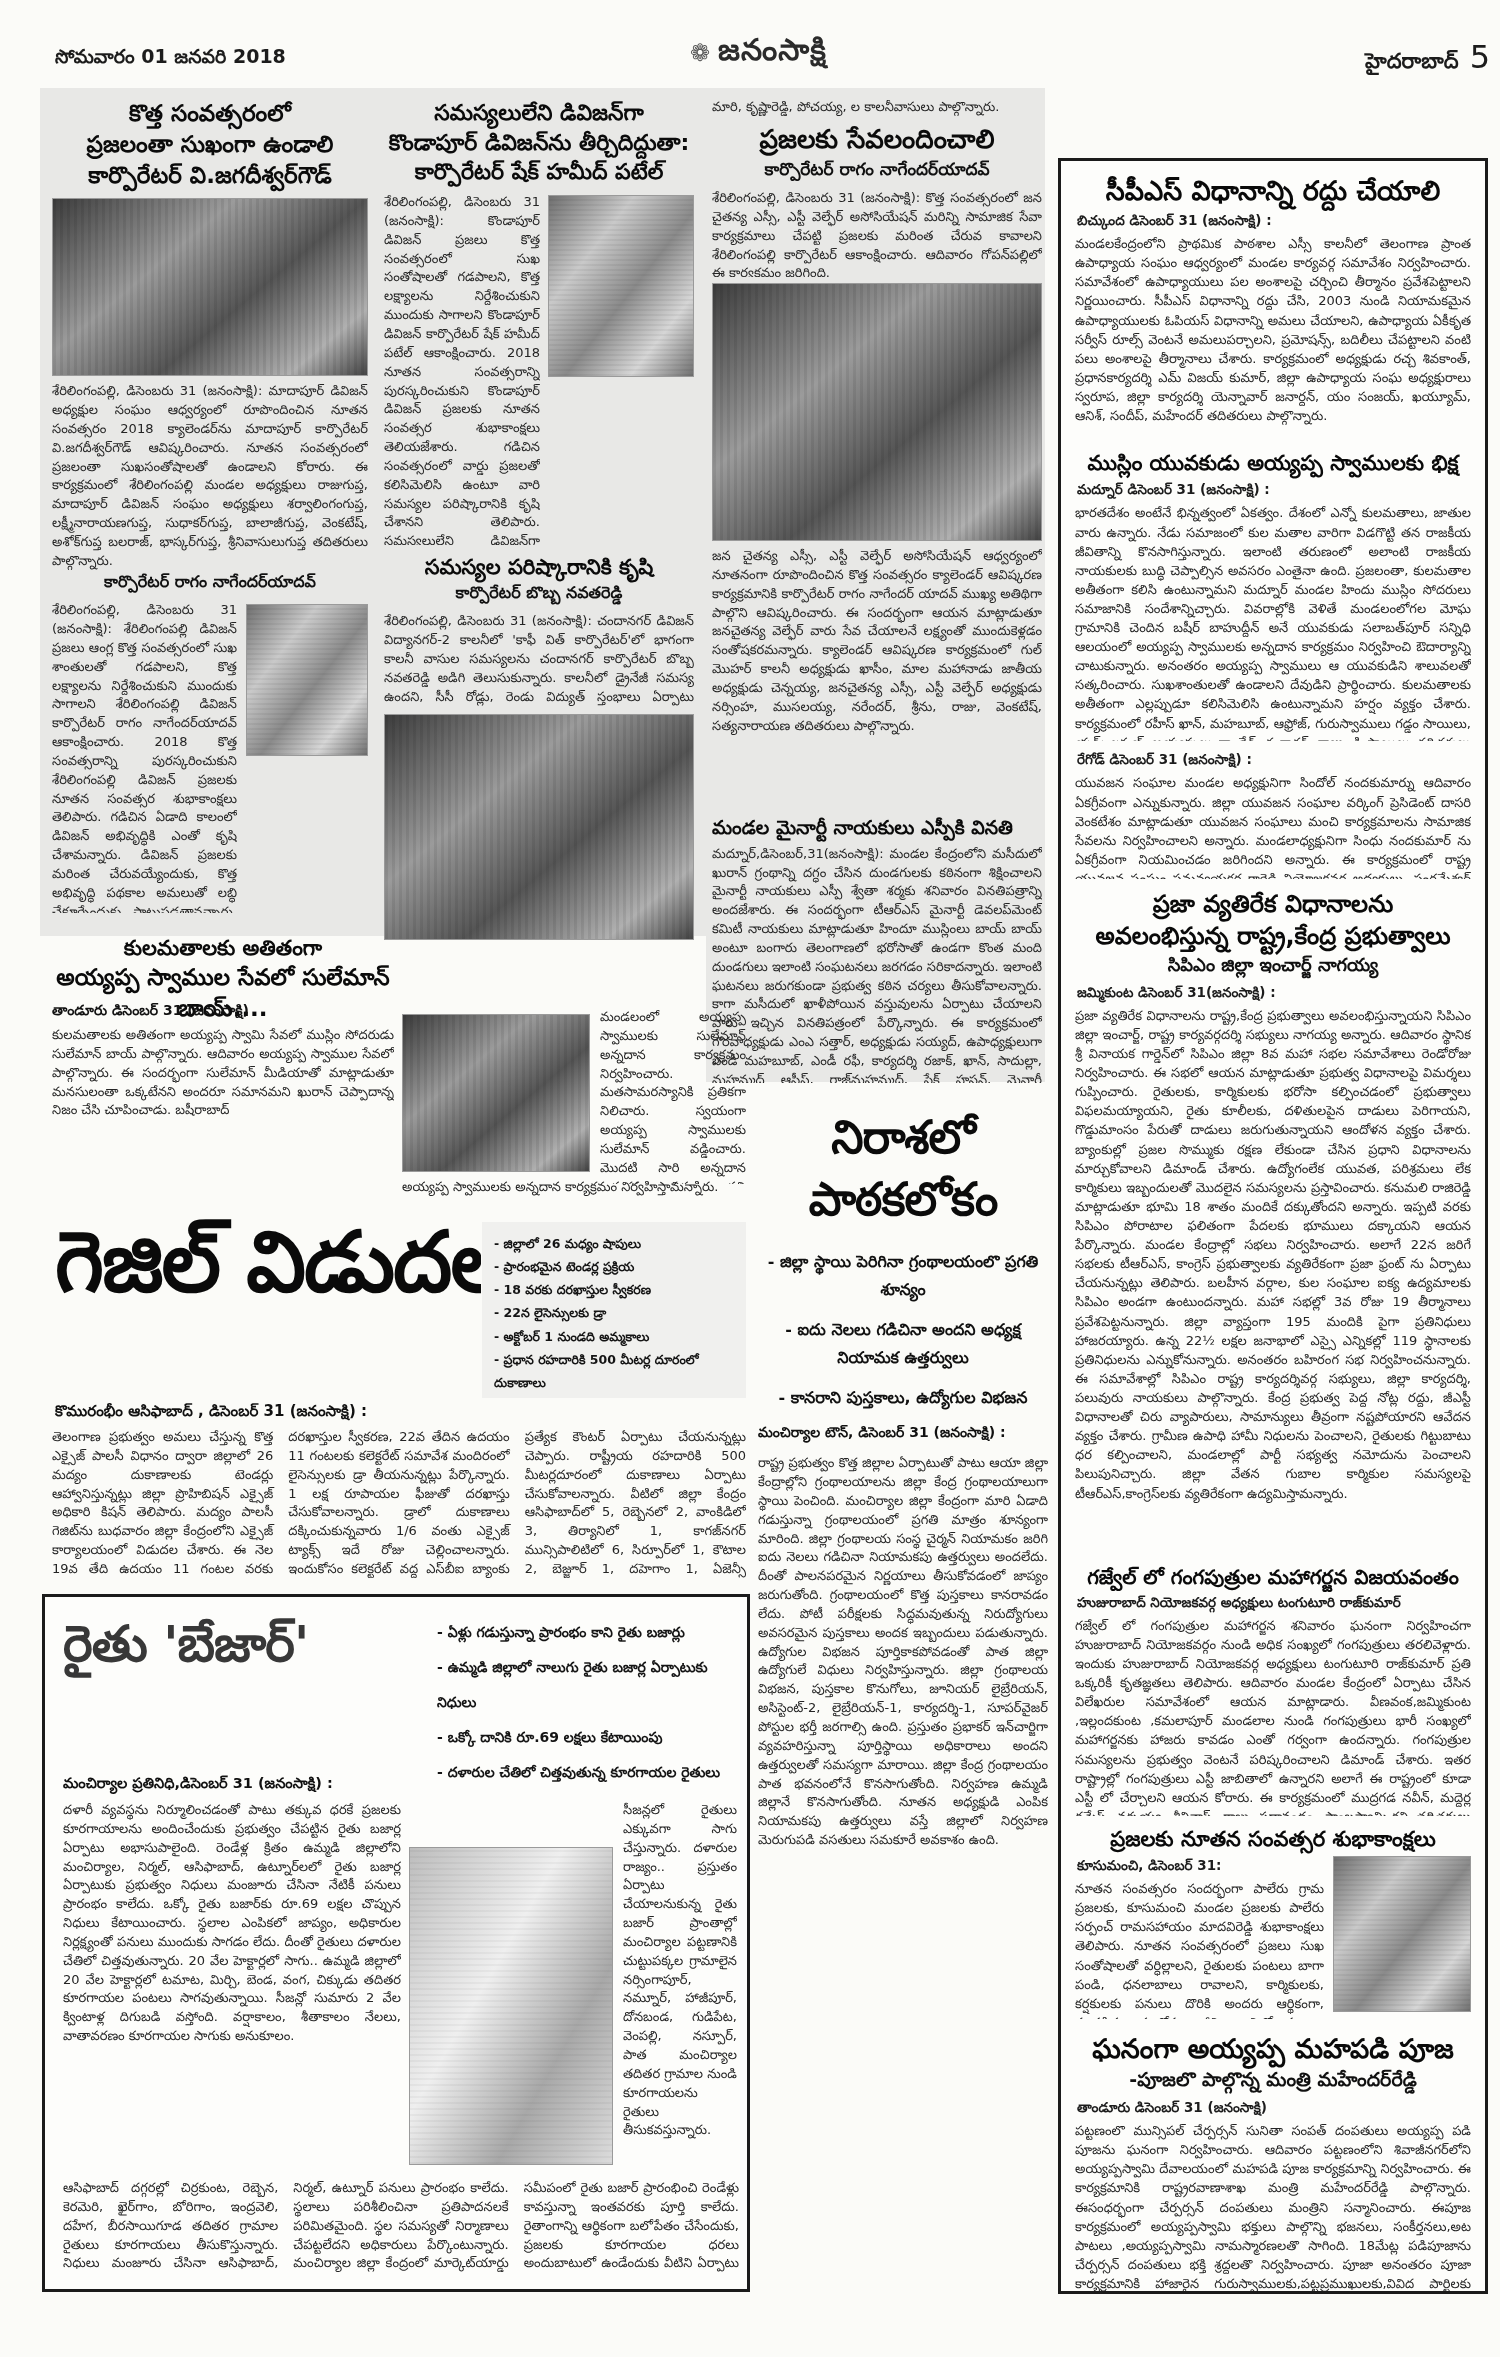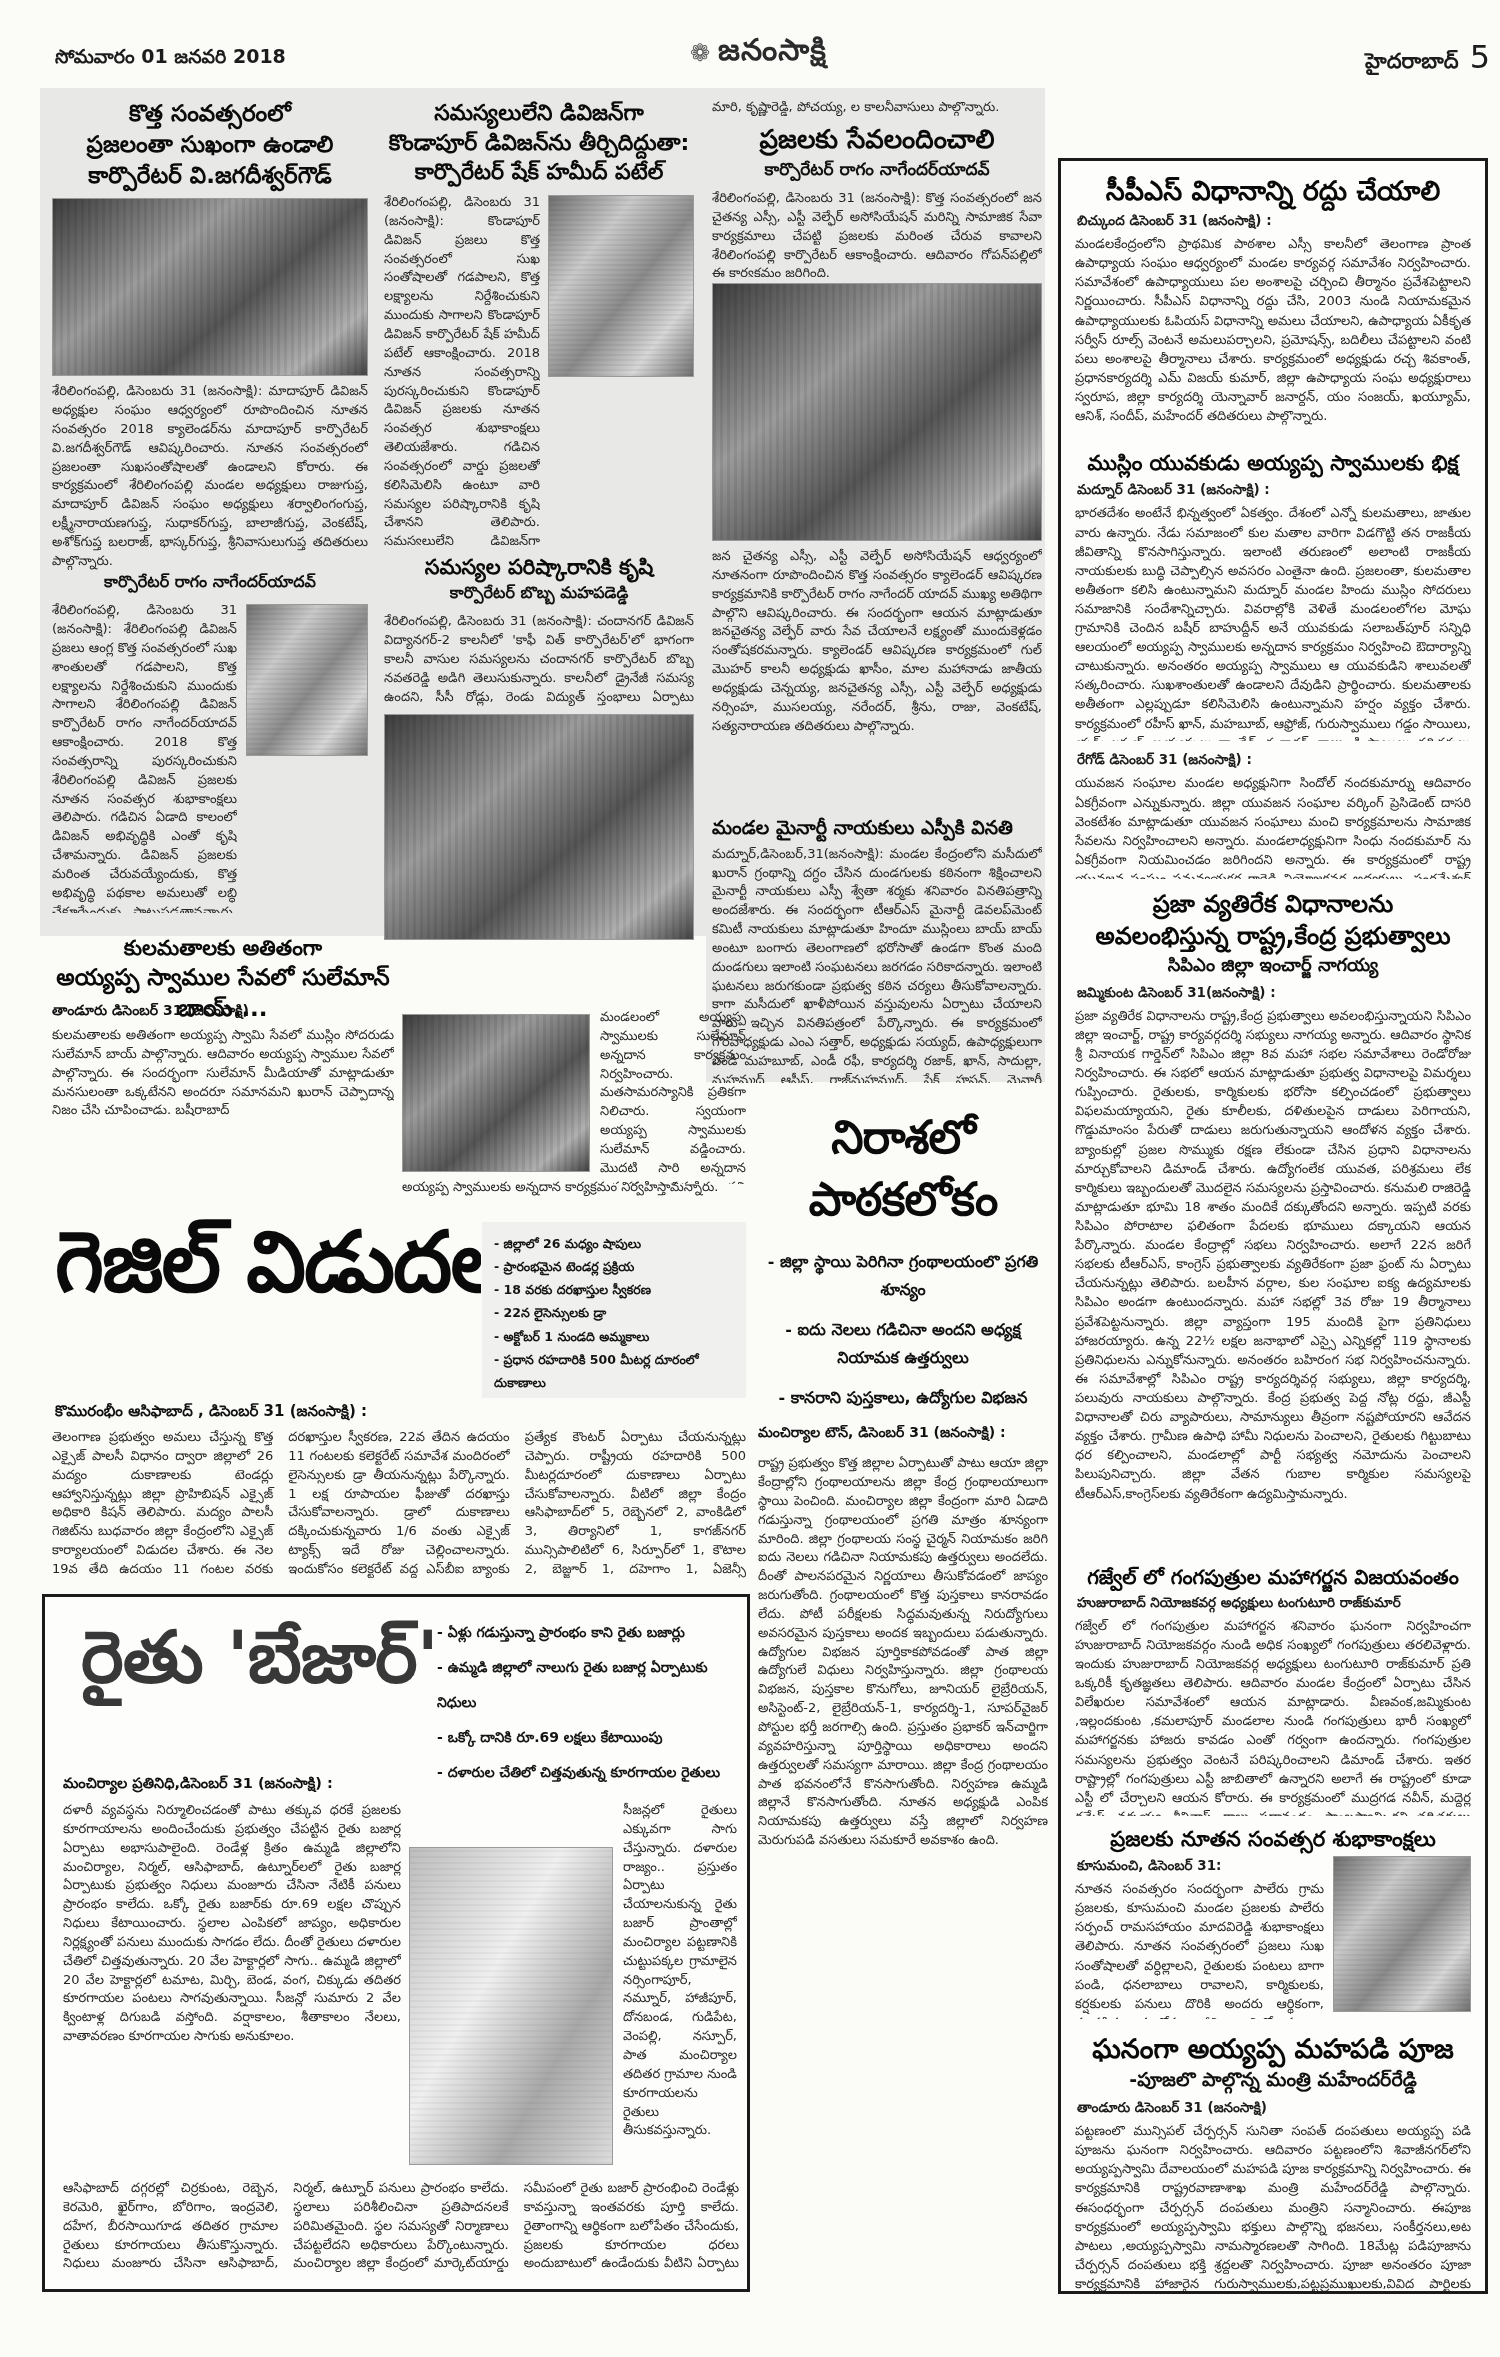--- a/index.html
+++ b/index.html
@@ -80,21 +80,21 @@
 
 <div class="abs" style="left:384px; top:98px; width:310px;">
   <div class="hl" style="font-size:22px;">సమస్యలులేని డివిజన్‌గా</div>
   <div class="hl" style="font-size:22px;">కొండాపూర్ డివిజన్‌ను తీర్చిదిద్దుతా:</div>
   <div class="hl" style="font-size:22px;">కార్పొరేటర్ షేక్ హమీద్ పటేల్</div>
   <div style="height:352px; overflow:hidden; margin-top:6px;">
     <div class="photo" style="width:146px; height:182px; float:right; margin:2px 0 6px 8px;" title="corporator-shaik-hameed-patel-portrait"></div>
     <div class="body-txt" style="height:352px;">శేరిలింగంపల్లి, డిసెంబరు 31 (జనంసాక్షి): కొండాపూర్ డివిజన్ ప్రజలు కొత్త సంవత్సరంలో సుఖ సంతోషాలతో గడపాలని, కొత్త లక్ష్యాలను నిర్దేశించుకుని ముందుకు సాగాలని కొండాపూర్ డివిజన్ కార్పొరేటర్ షేక్ హమీద్ పటేల్ ఆకాంక్షించారు. 2018 నూతన సంవత్సరాన్ని పురస్కరించుకుని కొండాపూర్ డివిజన్ ప్రజలకు నూతన సంవత్సర శుభాకాంక్షలు తెలియజేశారు. గడిచిన సంవత్సరంలో వార్డు ప్రజలతో కలిసిమెలిసి ఉంటూ వారి సమస్యల పరిష్కారానికి కృషి చేశానని తెలిపారు. సమస్యలులేని డివిజన్‌గా కొండాపూర్ డివిజన్‌ను తీర్చిదిద్దుతానని, నూతన సంవత్సరంలో చేపట్టే కొత్త పథకాలతో ప్రజలకు సేవలందిస్తానని పేర్కొన్నారు. నూతన సంవత్సరంలో చేపట్టే సేవా కార్యక్రమాలు దిగ్విజయంగా సాగాలని ఆ భగవంతుడిని కోరారు.</div>
   </div>
   <div class="hl" style="font-size:21px; margin-top:8px;">సమస్యల పరిష్కారానికి కృషి</div>
-  <div class="subhl" style="font-size:16px; margin:2px 0 6px;">కార్పొరేటర్ బొబ్బ మహపడెడ్డి</div>
+  <div class="subhl" style="font-size:16px; margin:2px 0 6px;">కార్పొరేటర్ బొబ్బ నవతరెడ్డి</div>
   <div class="body-txt" style="height:96px;">శేరిలింగంపల్లి, డిసెంబరు 31 (జనంసాక్షి): చందానగర్ డివిజన్ విద్యానగర్-2 కాలనీలో 'కాఫీ విత్ కార్పొరేటర్'లో భాగంగా కాలనీ వాసుల సమస్యలను చందానగర్ కార్పొరేటర్ బొబ్బ నవతరెడ్డి అడిగి తెలుసుకున్నారు. కాలనీలో డ్రైనేజీ సమస్య ఉందని, సీసీ రోడ్లు, రెండు విద్యుత్ స్తంభాలు ఏర్పాటు చేయాలని కాలనీ వాసులు కోరగా వెంటనే పరిష్కరిస్తామని కార్పొరేటర్ హామీనిచ్చారు. కాలనీ అభివృద్ధికి కృషి చేస్తానని తెలిపారు. కార్యక్రమంలో శ్రీకాంత్, ఆంజనేయులు, శ్రీనివాసరెడ్డి, రాజిరెడ్డి, దేవేందర్, అంటోని, ప్రసాద్, వార్డు కమిటీ సభ్యులు సురేష్, రమణ తదితరులు పాల్గొన్నారు.</div>
   <div class="photo dark" style="width:100%; height:226px; margin-top:6px;" title="colony-visit-group-photo"></div>
 </div>
 
 <div class="abs" style="left:712px; top:98px; width:330px;">
   <div class="body-txt" style="height:20px;">మారి, కృష్ణారెడ్డి, పోచయ్య, ల కాలనీవాసులు పాల్గొన్నారు.</div>
   <div class="hl" style="font-size:26px; margin-top:4px;">ప్రజలకు సేవలందించాలి</div>
   <div class="subhl" style="font-size:17px; margin:2px 0 6px;">కార్పొరేటర్ రాగం నాగేందర్‌యాదవ్</div>
   <div class="body-txt" style="height:88px;">శేరిలింగంపల్లి, డిసెంబరు 31 (జనంసాక్షి): కొత్త సంవత్సరంలో జన చైతన్య ఎస్సీ, ఎస్టీ వెల్ఫేర్ అసోసియేషన్ మరిన్ని సామాజిక సేవా కార్యక్రమాలు చేపట్టి ప్రజలకు మరింత చేరువ కావాలని శేరిలింగంపల్లి కార్పొరేటర్ ఆకాంక్షించారు. ఆదివారం గోపన్‌పల్లిలో ఈ కార్యక్రమం జరిగింది.</div>
   <div class="photo dark" style="width:100%; height:258px; margin:6px 0;" title="felicitation-at-table-group-photo"></div>
@@ -120,21 +120,21 @@
   <div class="bullet-line">- 18 వరకు దరఖాస్తుల స్వీకరణ</div>
   <div class="bullet-line">- 22న లైసెన్సులకు డ్రా</div>
   <div class="bullet-line">- అక్టోబర్ 1 నుండది అమ్మకాలు</div>
   <div class="bullet-line">- ప్రధాన రహదారికి 500 మీటర్ల దూరంలో దుకాణాలు</div>
   <div class="bullet-line">- గెజిట్ విడుదల చేసిన డీపీఈఓ కిషన్</div>
 </div>
 <div class="abs byline" style="left:55px; top:1402px; font-size:15px;">కొమురంభీం ఆసిఫాబాద్ , డిసెంబర్ 31 (జనంసాక్షి) :</div>
 <div class="abs body-txt cols3" style="left:52px; top:1428px; width:694px; height:158px;">తెలంగాణ ప్రభుత్వం అమలు చేస్తున్న కొత్త ఎక్సైజ్ పాలసీ విధానం ద్వారా జిల్లాలో 26 మద్యం దుకాణాలకు టెండర్లు ఆహ్వానిస్తున్నట్లు జిల్లా ప్రొహిబిషన్ ఎక్సైజ్ అధికారి కిషన్ తెలిపారు. మద్యం పాలసీ గెజిట్‌ను బుధవారం జిల్లా కేంద్రంలోని ఎక్సైజ్ కార్యాలయంలో విడుదల చేశారు. ఈ నెల 19వ తేది ఉదయం 11 గంటల వరకు దరఖాస్తుల స్వీకరణ, 22వ తేదిన ఉదయం 11 గంటలకు కలెక్టరేట్ సమావేశ మందిరంలో లైసెన్సులకు డ్రా తీయనున్నట్లు పేర్కొన్నారు. 1 లక్ష రూపాయల ఫీజుతో దరఖాస్తు చేసుకోవాలన్నారు. డ్రాలో దుకాణాలు దక్కించుకున్నవారు 1/6 వంతు ఎక్సైజ్ ట్యాక్స్ ఇదే రోజు చెల్లించాలన్నారు. ఇందుకోసం కలెక్టరేట్ వద్ద ఎస్‌బీఐ బ్యాంకు ప్రత్యేక కౌంటర్ ఏర్పాటు చేయనున్నట్లు చెప్పారు. రాష్ట్రీయ రహదారికి 500 మీటర్లదూరంలో దుకాణాలు ఏర్పాటు చేసుకోవాలన్నారు. వీటిలో జిల్లా కేంద్రం ఆసిఫాబాద్‌లో 5, రెబ్బెనలో 2, వాంకిడిలో 3, తిర్యానిలో 1, కాగజ్‌నగర్ మున్సిపాలిటిలో 6, సిర్పూర్‌లో 1, కౌటాల 2, బెజ్జూర్ 1, దహెగాం 1, ఏజెన్సీ మండలాలు కెరమెరిలో 1, జైనూర్‌లో 2 దుకాణాలు ఏర్పాటు చేసుకోవాలన్నారు. 1,10,00,000 జిల్లా కేంద్రం ఆసిఫాబాద్‌లో పాటు మండలాల్లో ఒక్కో షాపునకు ఎక్సైజ్ ట్యాక్స్ ధర నిర్ణయించారు. 1.10.2017 నుండి 30.09.2019 వరకు షాపుల నిర్వహణ లైసెన్సు ఉంటుందని వివరించారు.</div>
 
 <div class="abs boxed" style="left:42px; top:1594px; width:708px; height:698px;">
-  <div class="abs" style="left:36px; top:18px; font-size:72px; font-weight:900; color:#383838; letter-spacing:-1px; white-space:nowrap;">రైతు 'బేజార్'</div>
+  <div class="abs" style="left:18px; top:18px; font-size:50px; font-weight:900; color:#383838; letter-spacing:-1px; white-space:nowrap;">రైతు 'బేజార్'</div>
   <div class="abs" style="left:392px; top:18px; width:300px;">
     <div class="bullet-line" style="font-size:14px; line-height:2.5;">- ఏళ్లు గడుస్తున్నా ప్రారంభం కాని రైతు బజార్లు</div>
     <div class="bullet-line" style="font-size:14px; line-height:2.5;">- ఉమ్మడి జిల్లాలో నాలుగు రైతు బజార్ల ఏర్పాటుకు నిధులు</div>
     <div class="bullet-line" style="font-size:14px; line-height:2.5;">- ఒక్కో దానికి రూ.69 లక్షలు కేటాయింపు</div>
     <div class="bullet-line" style="font-size:14px; line-height:2.5;">- దళారుల చేతిలో చిత్తవుతున్న కూరగాయల రైతులు</div>
   </div>
   <div class="abs byline" style="left:18px; top:178px; font-size:14.5px;">మంచిర్యాల ప్రతినిధి,డిసెంబర్ 31 (జనంసాక్షి) :</div>
   <div class="abs body-txt" style="left:18px; top:204px; width:338px; height:366px;">దళారీ వ్యవస్థను నిర్మూలించడంతో పాటు తక్కువ ధరకే ప్రజలకు కూరగాయాలను అందించేందుకు ప్రభుత్వం చేపట్టిన రైతు బజార్ల ఏర్పాటు అభాసుపాలైంది. రెండేళ్ల క్రితం ఉమ్మడి జిల్లాలోని మంచిర్యాల, నిర్మల్, ఆసిఫాబాద్, ఉట్నూర్‌లలో రైతు బజార్ల ఏర్పాటుకు ప్రభుత్వం నిధులు మంజూరు చేసినా నేటికీ పనులు ప్రారంభం కాలేదు. ఒక్కో రైతు బజార్‌కు రూ.69 లక్షల చొప్పున నిధులు కేటాయించారు. స్థలాల ఎంపికలో జాప్యం, అధికారుల నిర్లక్ష్యంతో పనులు ముందుకు సాగడం లేదు. దీంతో రైతులు దళారుల చేతిలో చిత్తవుతున్నారు. 20 వేల హెక్టార్లలో సాగు.. ఉమ్మడి జిల్లాలో 20 వేల హెక్టార్లలో టమాట, మిర్చి, బెండ, వంగ, చిక్కుడు తదితర కూరగాయల పంటలు సాగవుతున్నాయి. సీజన్లో సుమారు 2 వేల క్వింటాళ్ల దిగుబడి వస్తోంది. వర్షాకాలం, శీతాకాలం నేలలు, వాతావరణం కూరగాయల సాగుకు అనుకూలం.</div>
   <div class="abs photo light" style="left:364px; top:250px; width:204px; height:318px;" title="farmer-working-in-field-photo"></div>
   <div class="abs body-txt" style="left:578px; top:204px; width:114px; height:366px;">సీజన్లలో రైతులు ఎక్కువగా సాగు చేస్తున్నారు. దళారుల రాజ్యం.. ప్రస్తుతం ఏర్పాటు చేయాలనుకున్న రైతు బజార్ ప్రాంతాల్లో మంచిర్యాల పట్టణానికి చుట్టుపక్కల గ్రామాలైన నర్సింగాపూర్, నమ్నూర్, హాజీపూర్, దోనబండ, గుడిపేట, వెంపల్లి, నస్పూర్, పాత మంచిర్యాల తదితర గ్రామాల నుండి కూరగాయలను రైతులు తీసుకవస్తున్నారు.</div>

